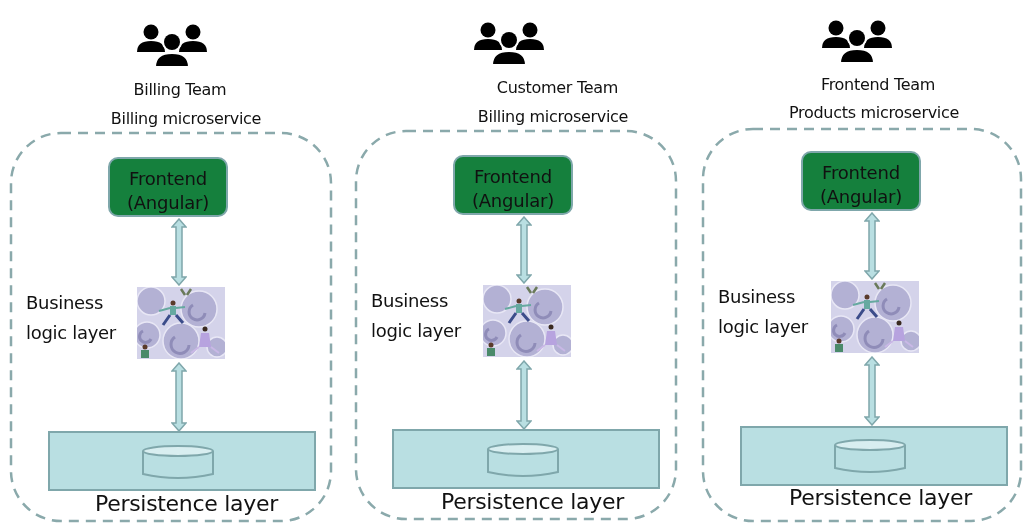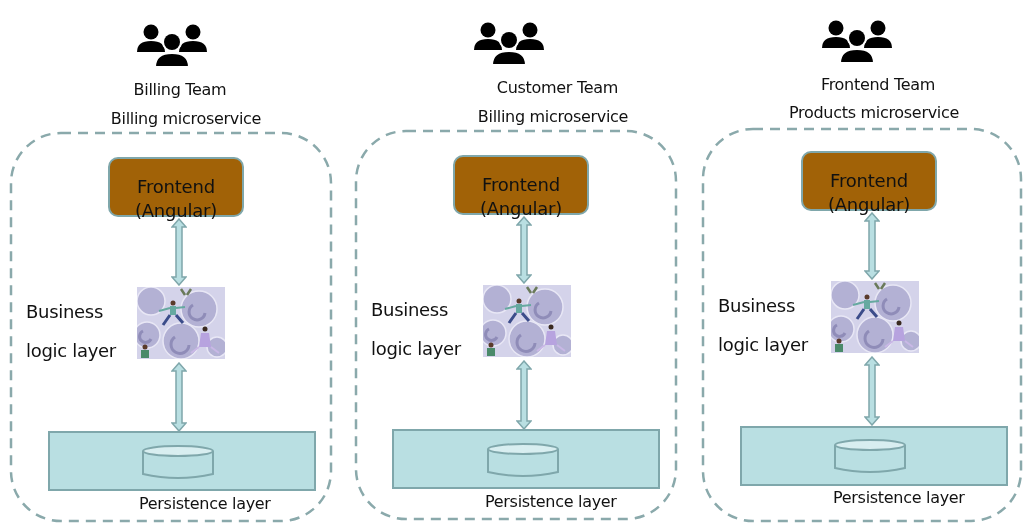--- a/index.html
+++ b/index.html
@@ -35,43 +35,43 @@
     .container-svg {
       position: absolute;
       left: 0; top: 0;
       width: 1024px; height: 529px;
       pointer-events: none;
     }
 
     
     .frontend {
       position: absolute;
-      width: 136px;
+      width: 120px;
       height: 60px;
-      background: #a16207;
+      background: #15803d;
       border: 2px solid #7fa7ab;
       border-radius: 10px;
       box-sizing: border-box;
       text-align: center;
       font-size: 18px;
       line-height: 24px;
-      padding-top: 16px;
+      padding-top: 8px;
       letter-spacing: -0.2px;
     }
     .frontend .line { display: block; }
 
     
     .biz-label {
       position: absolute;
       font-size: 18px;
       line-height: 30px;
       white-space: nowrap;
       letter-spacing: -0.3px;
     }
-    .biz-label .line { display: block; margin-top: 9px; }
+    .biz-label .line { display: block; }
 
     
     .gears {
       position: absolute;
       width: 88px;
       height: 72px;
     }
 
     
     .persistence {
@@ -82,25 +82,24 @@
       border: 2px solid #7fa7ab;
       box-sizing: border-box;
     }
     .cylinder {
       position: absolute;
       width: 74px;
       height: 38px;
     }
     .persist-label {
       position: absolute;
-      font-size: 16px;
+      font-size: 22px;
       white-space: nowrap;
       letter-spacing: -0.3px;
       line-height: 22px;
-      margin-left: 44px;
     }
 
     .arrow {
       position: absolute;
       width: 16px;
     }
   </style>
 </head>
 <body>
 

